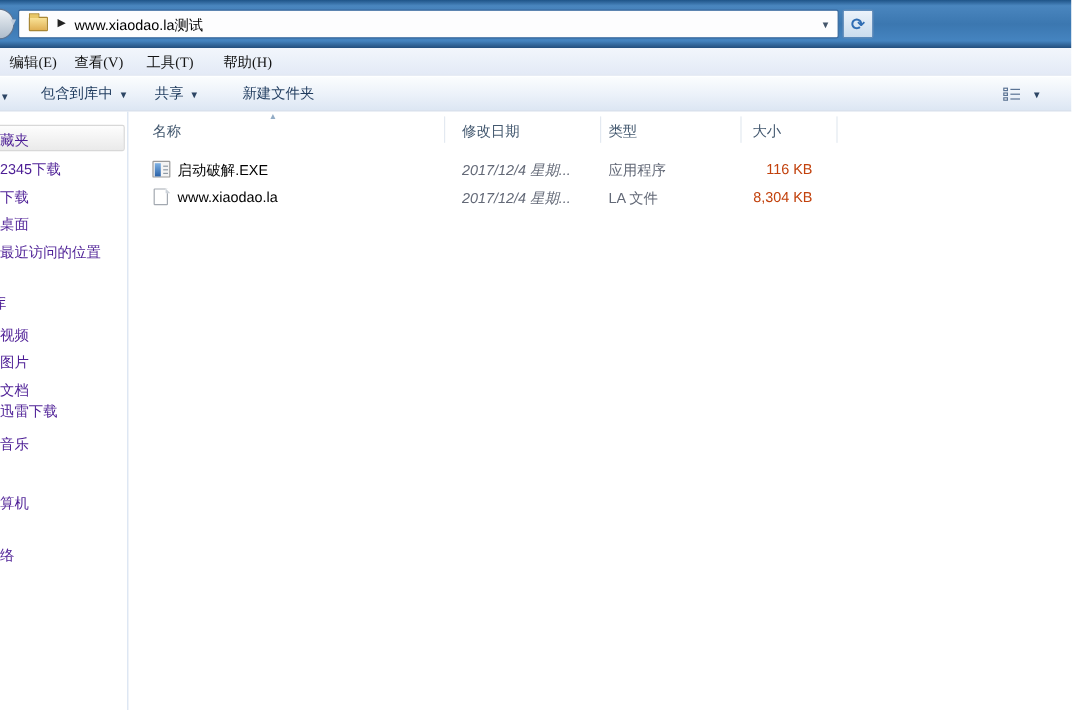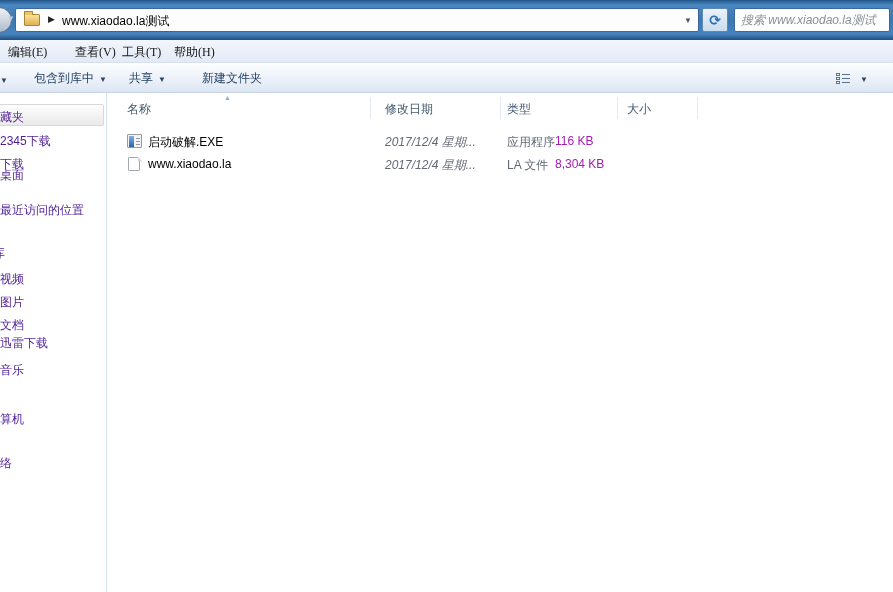--- a/index.html
+++ b/index.html
@@ -65,21 +65,21 @@
   .col-header { position:absolute; top:8px; font-size:12px; color:#43586f; cursor:default;text-align:right; }
   .col-sep { position:absolute; top:4px; width:1px; height:22px; background:#e3e9f1; }
   .sort-glyph { position:absolute; left:224px; top:1px; font-size:7px; color:#92acc6; }
 
   
   .file-row { position:absolute; left:107px; width:786px; height:22px; }
   .cell { position:absolute; top:4px; font-size:12px; white-space:nowrap; }
   .cell.name { left:41px; color:#000; }
   .cell.date { left:278px; color:#63direction; color:#636977;font-style:italic; }
   .cell.type { left:400px; color:#636977; }
-  .cell.size { left:448px; width:132px; color:#a21caf; }
+  .cell.size { left:438px; width:132px; text-align:right; color:#c2410c; }
   .row-ico { position:absolute; left:20px; top:4px; width:15px; height:14px; }
 
   
   .exe-ico { border:1px solid #9a9a9a; background:#f4f4f4; border-radius:1px; }
   .exe-ico .bluebar { position:absolute; left:1px; top:1px; width:5px; height:11px;
     background:linear-gradient(to bottom,#7fb2e4,#2a62a8); }
   .exe-ico .l1,.exe-ico .l2,.exe-ico .l3 { position:absolute; left:8px; height:1px; width:4px; background:#8f9ba6; }
   .exe-ico .l1 { top:3px; } .exe-ico .l2 { top:6px; } .exe-ico .l3 { top:9px; }
   
   .file-ico { width:12px; height:14px; border:1px solid #a3a9b1; background:#fff; border-radius:1px; margin-left:1px; }
@@ -97,30 +97,27 @@
 
     <div class="address-field">
       <div class="folder-ico"></div>
       <div class="crumb-arrow">▶</div>
       <div class="crumb-text">www.xiaodao.la测试</div>
       <div class="addr-chevron">▼</div>
     </div>
 
     <div class="refresh-btn">⟳</div>
 
-    <div class="search-field">
-      <input type="text" placeholder="搜索 www.xiaodao.la测试" style="">
-    </div>
   </div>
 
   <div class="menubar">
     <div class="menu-item" style="left:8px">编辑(E)</div>
-    <div class="menu-item" style="left:75px">查看(V)</div>
+    <div class="menu-item" style="left:62px">查看(V)</div>
     <div class="menu-item" style="left:122px">工具(T)</div>
-    <div class="menu-item" style="left:174px">帮助(H)</div>
+    <div class="menu-item" style="left:186px">帮助(H)</div>
   </div>
 
   <div class="toolbar">
     <div class="organize-partial">▼</div>
 
     <div class="tool-btn" style="left:34px">
       <span>包含到库中</span><span class="chev">▼</span>
     </div>
     <div class="tool-btn" style="left:129px">
       <span>共享</span><span class="chev">▼</span>
@@ -148,21 +145,21 @@
     </div>
   </div>
 
   <div class="content">
     <div class="side-sep"></div>
 
     <div class="side-highlight"></div>
     <div class="side-item" style="top:16px">藏夹</div>
     <div class="side-item" style="top:40px">2345下载</div>
     <div class="side-item" style="top:63px">下载</div>
-    <div class="side-item" style="top:74px">桌面</div>
+    <div class="side-item" style="top:86px">桌面</div>
     <div class="side-item" style="top:109px">最近访问的位置</div>
     <div class="side-item side-clip" style="top:152px; width:5px;">库</div>
     <div class="side-item" style="top:178px">视频</div>
     <div class="side-item" style="top:201px">图片</div>
     <div class="side-item" style="top:224px">文档</div>
     <div class="side-item" style="top:242px">迅雷下载</div>
     <div class="side-item" style="top:269px">音乐</div>
     <div class="side-item" style="top:318px">算机</div>
     <div class="side-item" style="top:362px">络</div>
 

